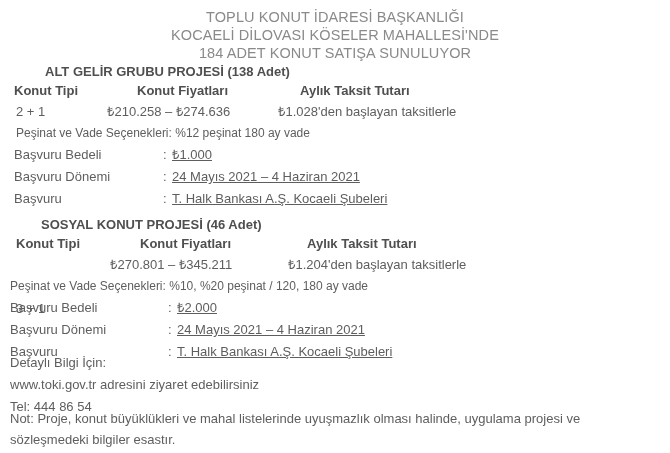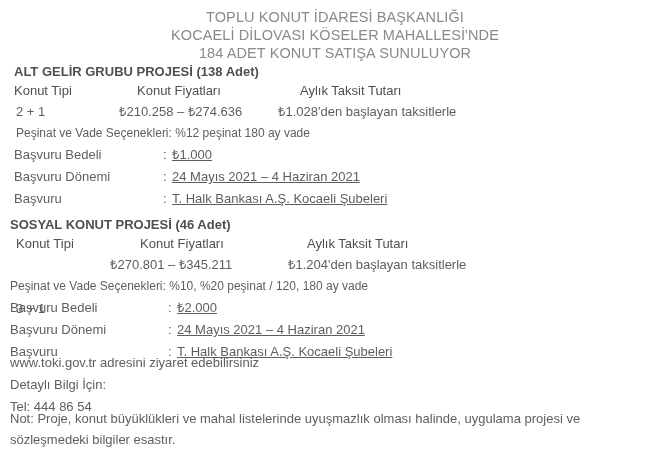--- a/index.html
+++ b/index.html
@@ -42,42 +42,43 @@
   .section { position: absolute; left: 0; width: 670px; }
   #section-alt { top: 63px; }
   #section-sosyal { top: 216px; }
 
   .section-title {
     font-size: 13px;
     font-weight: bold;
     color: #4f4f4f;
     line-height: 17px;
     white-space: nowrap;
+    margin-left: 31px;
   }
   #section-alt .section-title { padding-left: 14px; }
   #section-sosyal .section-title { padding-left: 10px; }
 
   
   .trow {
     position: relative;
     height: 21px;
     line-height: 21px;
     white-space: nowrap;
     font-size: 13px;
   }
   .cell { position: absolute; top: 0; }
-  .cell.hd { font-weight: normal; color: #4f4f4f; }
+  .cell.hd { font-weight: bold; color: #4f4f4f; }
   .cell.val { color: #5e5e5e; }
 
   
   #section-alt .c1 { left: 14px; }
   #section-alt .c2 { left: 137px; }
   #section-alt .c3 { left: 300px; }
   #section-alt .v1 { left: 16px; }
-  #section-alt .v2 { left: 107px; margin-left: 12px; }
+  #section-alt .v2 { left: 107px; }
   #section-alt .v3 { left: 278px; }
 
   
   #section-sosyal .c1 { left: 16px; }
   #section-sosyal .c2 { left: 140px; }
   #section-sosyal .c3 { left: 307px; }
   #section-sosyal .v1 { left: 16px; margin-top: 44px; }
   #section-sosyal .v2 { left: 110px; }
   #section-sosyal .v3 { left: 288px; }
 
@@ -207,20 +208,20 @@
       <span class="val">24 Mayıs 2021 – 4 Haziran 2021</span>
     </div>
     <div class="lrow">
       <span class="lbl">Başvuru</span>
       <span class="sep">:</span>
       <span class="val">T. Halk Bankası A.Ş. Kocaeli Şubeleri</span>
     </div>
   </div>
 
   <div class="footer">
+    <div class="fline">Detaylı Bilgi İçin:</div>
     <div class="fline">www.toki.gov.tr adresini ziyaret edebilirsiniz</div>
-    <div class="fline">Detaylı Bilgi İçin:</div>
     <div class="fline">Tel: 444 86 54</div>
   </div>
 
   <div class="note">Not: Proje, konut büyüklükleri ve mahal listelerinde uyuşmazlık olması halinde, uygulama projesi ve sözleşmedeki bilgiler esastır.</div>
 
 </div>
 
 </body></html>

